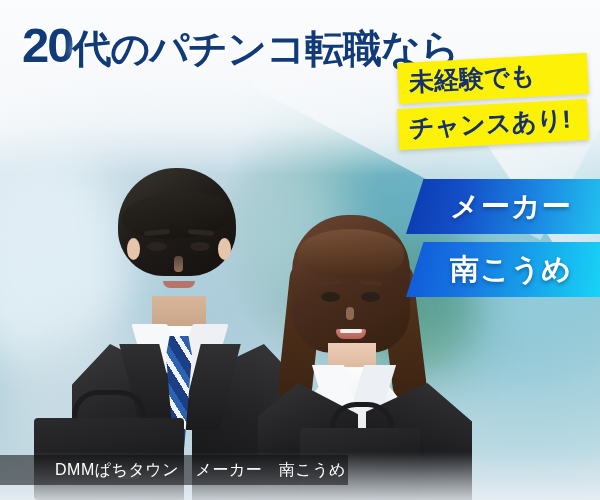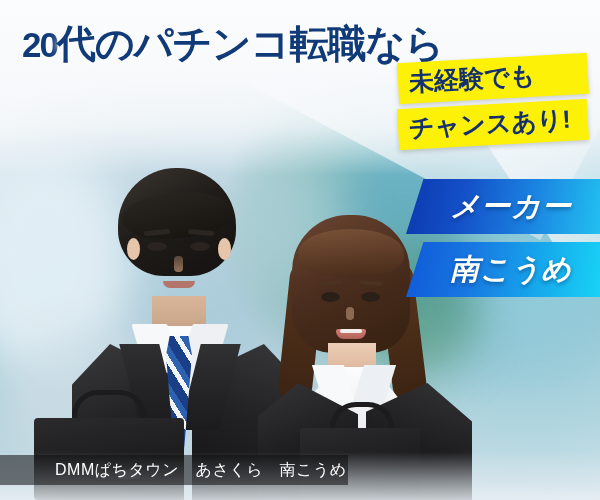--- a/index.html
+++ b/index.html
@@ -145,21 +145,21 @@
   .floor-haze{position:absolute;left:0;top:452px;width:600px;height:48px;
              background:linear-gradient(180deg,rgba(222,231,238,0) 0%,rgba(222,231,238,.55) 60%,rgba(232,239,244,.85) 100%);}
 
   
   .headline{
     position:absolute;left:22px;top:17px;
     font-size:39px;font-weight:bold;letter-spacing:-1px;
     color:#103a78;white-space:nowrap;
     text-shadow:0 2px 5px rgba(255,255,255,.95),0 0 14px rgba(255,255,255,.85);
   }
-  .headline .num{font-size:35px;letter-spacing:-2px;margin-top:24px;}
+  .headline .num{font-size:49px;letter-spacing:-2px;margin-top:24px;}
 
   
   .logo{
     position:absolute;left:24px;top:72px;
     font-size:62px;font-weight:bold;font-style:italic;
     letter-spacing:1px;white-space:nowrap;
     color:#174a9a;
     text-shadow:0 2px 7px rgba(255,255,255,.95),0 0 16px rgba(255,255,255,.8);
   }
   .logo .up{position:relative;display:inline-block;margin-left:12px;}
@@ -183,21 +183,20 @@
   .badge-row.r1{transform:rotate(-3.2deg);margin-bottom:5px;}
   .badge-row.r2{transform:rotate(-3.2deg);}
 
   
   .bars{position:absolute;left:406px;top:179px;width:194px;}
   .bar{
     position:relative;height:55px;margin-bottom:8px;
     clip-path:polygon(9% 0,100% 0,100% 100%,0 100%);
     display:flex;align-items:center;justify-content:center;
     box-shadow:0 2px 6px rgba(0,0,0,.2);
-    font-style:italic;
   }
   .bar:last-child{margin-bottom:0;}
   .bar span{
     color:#ffffff;font-weight:bold;font-size:29px;letter-spacing:1px;
     text-shadow:0 2px 4px rgba(0,30,70,.45);
     padding-left:16px;
   }
   .bar-0{background:linear-gradient(100deg,#0b39ae 0%,#1450c8 30%,#1b86e2 66%,#22c0f0 100%);}
   .bar-1{background:linear-gradient(100deg,#3a16d8 0%,#3a2ddc 26%,#2f62e0 62%,#2f8de8 100%);}
   .bar-2{background:linear-gradient(100deg,#0a2b86 0%,#0f45ad 32%,#1383d8 70%,#18b2e8 100%);}
@@ -299,16 +298,16 @@
   <div class="bars">
     <div class="bar bar-0">
       <span>メーカー</span>
     </div>
     <div class="bar bar-4">
       <span>南こうめ</span>
     </div>
   </div>
 
   <div class="credits">
-    <span>DMMぱちタウン　あさくら　南こうめ</span>
+    <span>DMMぱちタウン　メーカー　南こうめ</span>
   </div>
 
 </div>
 
 </body></html>

